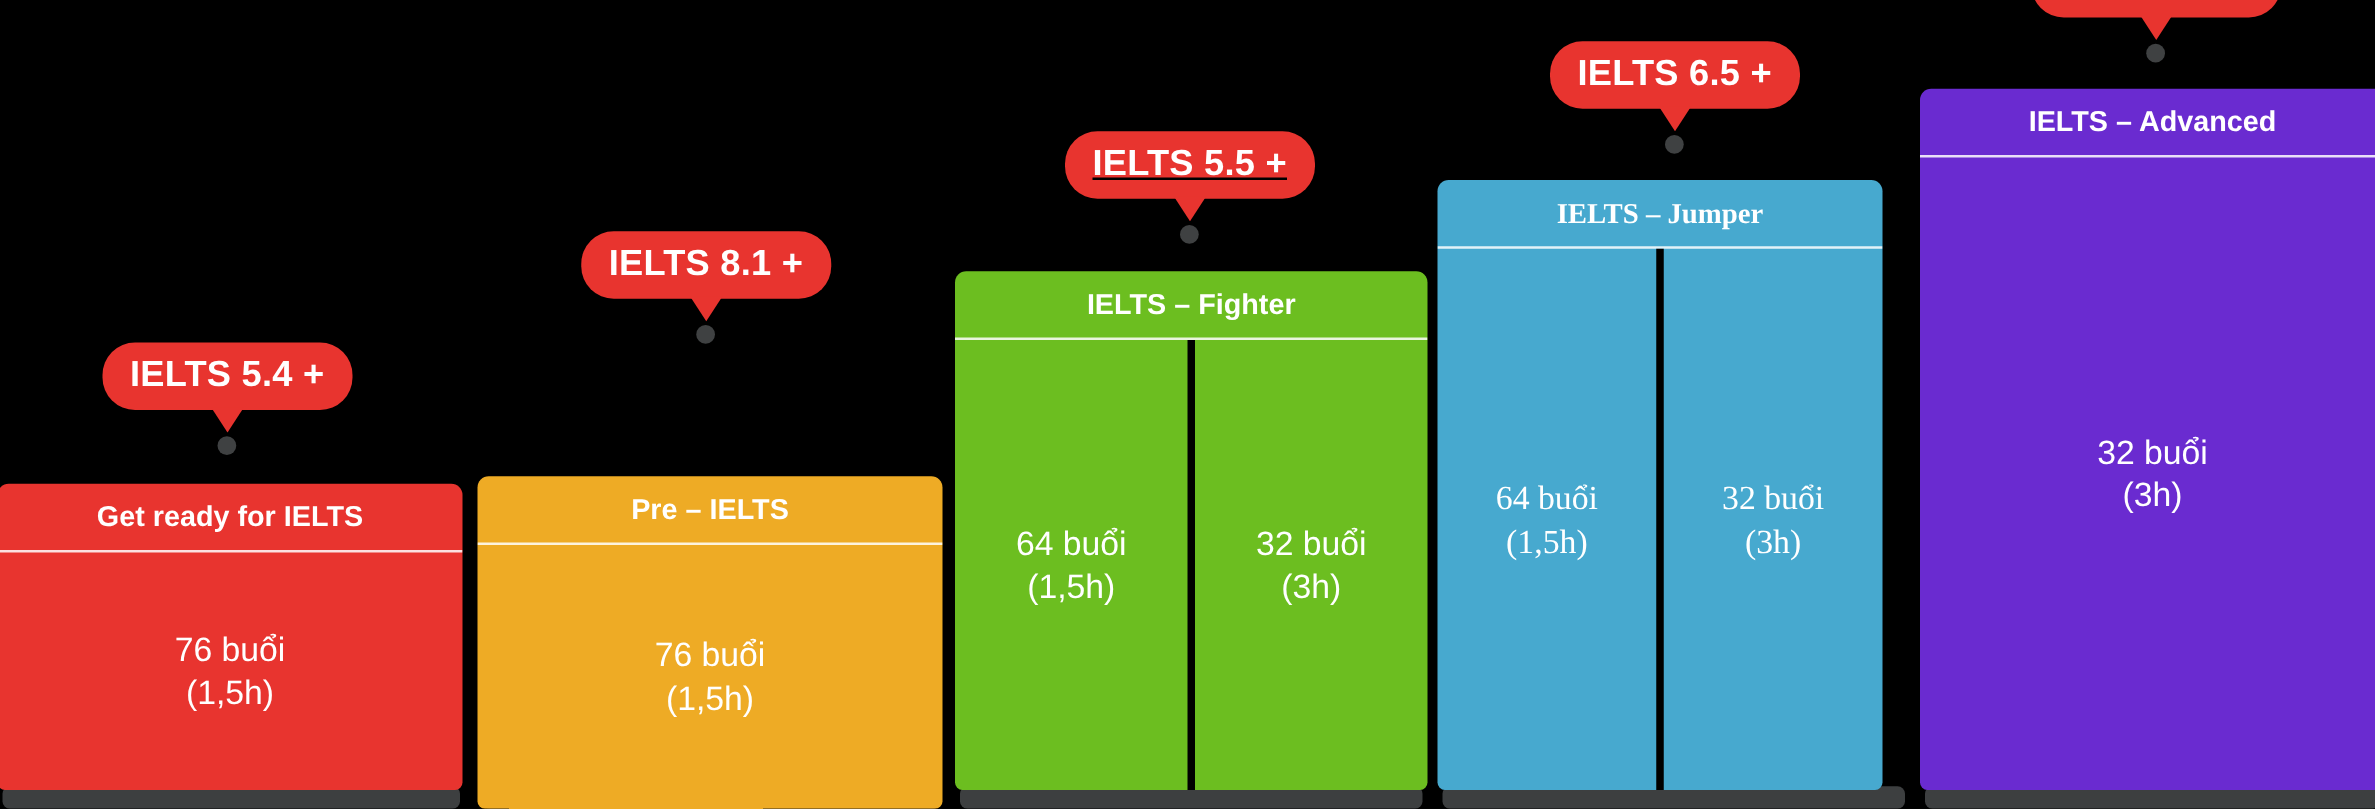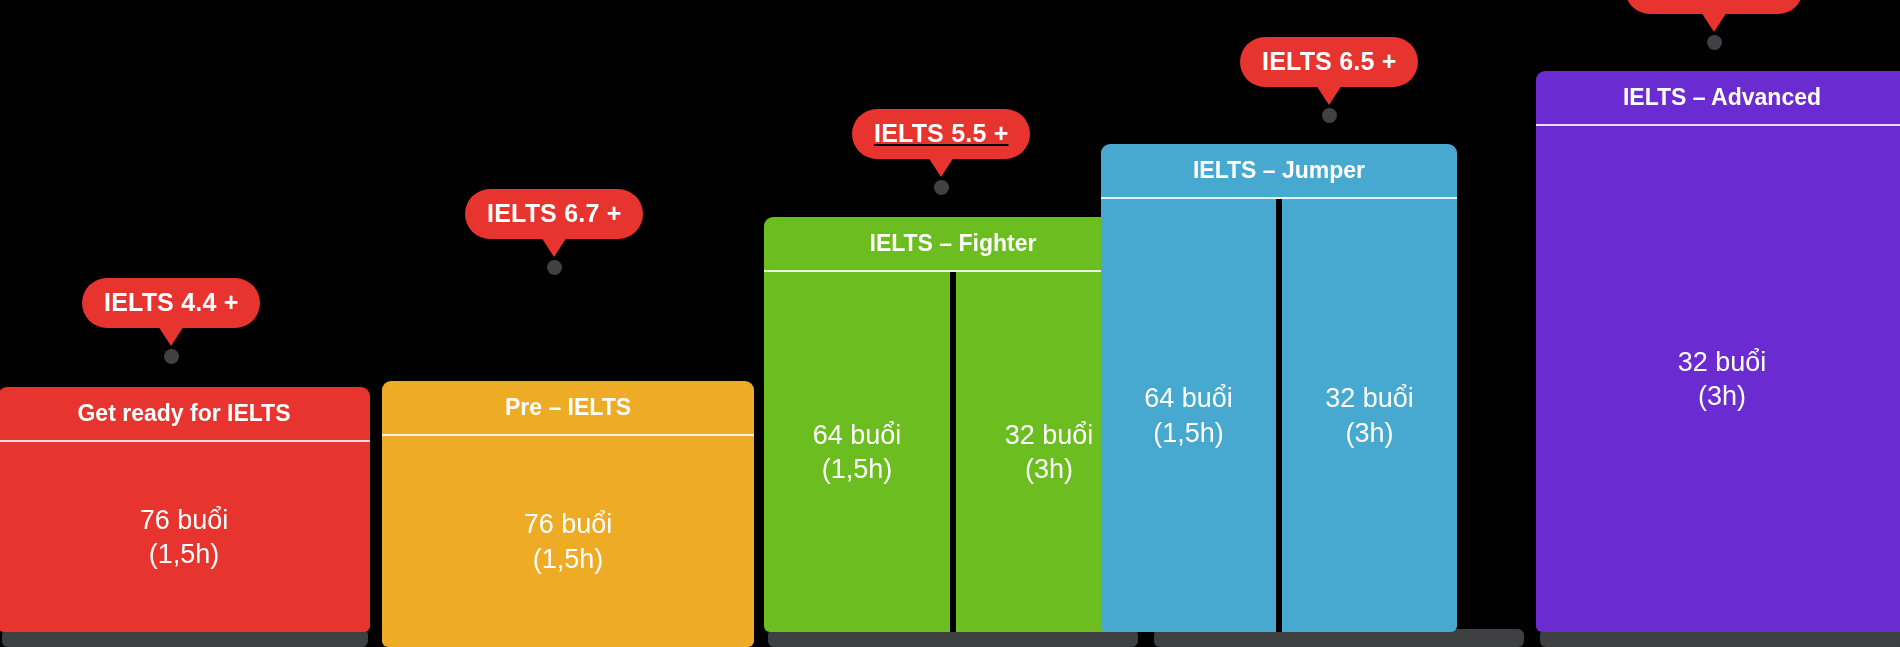--- a/index.html
+++ b/index.html
@@ -30,21 +30,21 @@
     position: absolute;
     display: flex;
     flex-direction: column;
     align-items: center;
     z-index: 40;
   }
   .callout {
     background: #e8342f;
     color: #ffffff;
     font-weight: bold;
-    font-size: 25px;
+    font-size: 29px;
     line-height: 1;
     padding: 12px 22px 13px 22px;
     border-radius: 26px;
     white-space: nowrap;
     letter-spacing: .2px;
   }
   .callout-tail {
     width: 0; height: 0;
     border-left: 13px solid transparent;
     border-right: 13px solid transparent;
@@ -106,39 +106,39 @@
     border-radius: 6px;
     z-index: 5;
   }
 </style>
 </head>
 <body>
 
 <div id="stage">
 
   <div class="callout-wrap" style="left:82px; bottom:283px;">
-    <div class="callout">IELTS 4.4 +</div>
+    <div class="callout">IELTS 5.4 +</div>
     <div class="callout-tail"></div>
     <div class="callout-dot"></div>
   </div>
   <div class="plinth" style="left:2px; width:366px;"></div>
   <div class="course" style="left:-2px; width:372px; height:260px;">
     <div class="bar" style="background:#e8342f; height:245px;">
       <div class="bar-header">Get ready for IELTS</div>
       <div class="bar-body">
         <div class="cell">
           <span>76 buổi</span>
           <span>(1,5h)</span>
         </div>
       </div>
     </div>
   </div>
 
   <div class="callout-wrap" style="left:465px; bottom:372px;">
-    <div class="callout">IELTS 6.7 +</div>
+    <div class="callout">IELTS 8.1 +</div>
     <div class="callout-tail"></div>
     <div class="callout-dot"></div>
   </div>
   <div class="plinth" style="left:386px; width:366px;"></div>
   <div class="course" style="left:382px; width:372px; height:266px;">
     <div class="bar" style="background:#eeab25; height:335px;">
       <div class="bar-header">Pre – IELTS</div>
       <div class="bar-body">
         <div class="cell">
           <span>76 buổi</span>
@@ -169,21 +169,21 @@
       </div>
     </div>
   </div>
 
   <div class="callout-wrap" style="left:1240px; bottom:524px;">
     <div class="callout">IELTS 6.5 +</div>
     <div class="callout-tail"></div>
     <div class="callout-dot"></div>
   </div>
   <div class="plinth" style="left:1154px; width:370px;"></div>
-  <div class="course" style="left:1101px; width:356px; height:503px;">
+  <div class="course" style="left:1150px; width:356px; height:503px;font-family:Liberation Serif, serif;">
     <div class="bar" style="background:#47a9cf; height:488px;">
       <div class="bar-header">IELTS – Jumper</div>
       <div class="bar-body">
         <div class="cell">
           <span>64 buổi</span>
           <span>(1,5h)</span>
         </div>
         <div class="cell">
           <span>32 buổi</span>
           <span>(3h)</span>

